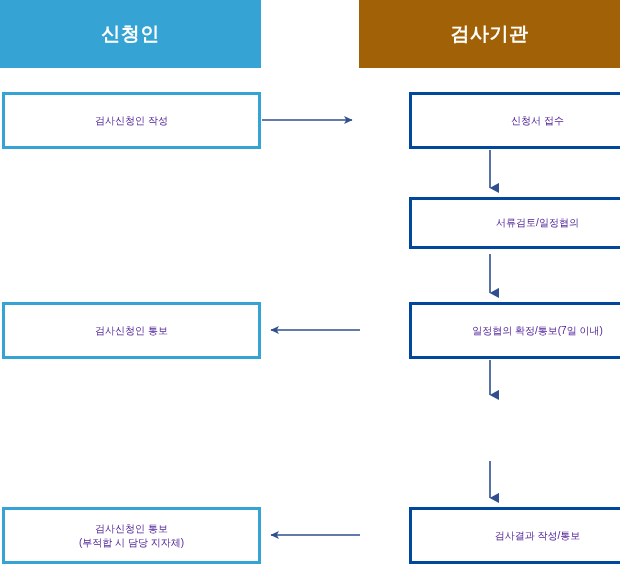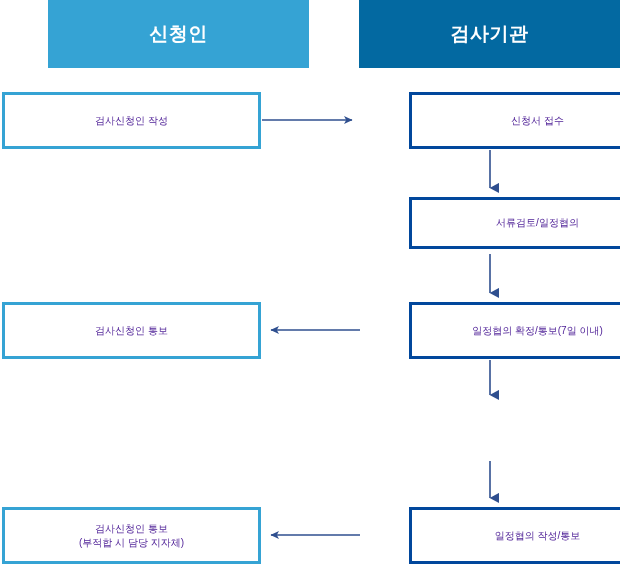--- a/index.html
+++ b/index.html
@@ -40,28 +40,27 @@
     font-weight: bold;
     letter-spacing: 0.5px;
     box-sizing: border-box;
   }
   #header-applicant {
     left: 0px;
     top: 0px;
     width: 261px;
     height: 68px;
     background: #35a3d4;
-    margin-left: 48px;
   }
   #header-agency {
     left: 359px;
     top: 0px;
     width: 261px;
     height: 68px;
-    background: #0369a1;
+    background: #a16207;
   }
   
   .node {
     position: absolute;
     display: flex;
     align-items: center;
     justify-content: center;
     text-align: center;
     background: #ffffff;
     box-sizing: border-box;
@@ -167,16 +166,16 @@
     <span class="node-text">일정협의 확정/통보(7일 이내)</span>
   </div>
 
 
   <div class="node left col-left row5">
     <span class="node-text">검사신청인 통보
 (부적합 시 담당 지자체)</span>
   </div>
 
   <div class="node right col-right row5">
-    <span class="node-text">일정협의 작성/통보</span>
+    <span class="node-text">검사결과 작성/통보</span>
   </div>
 
 </div>
 
 </body></html>

